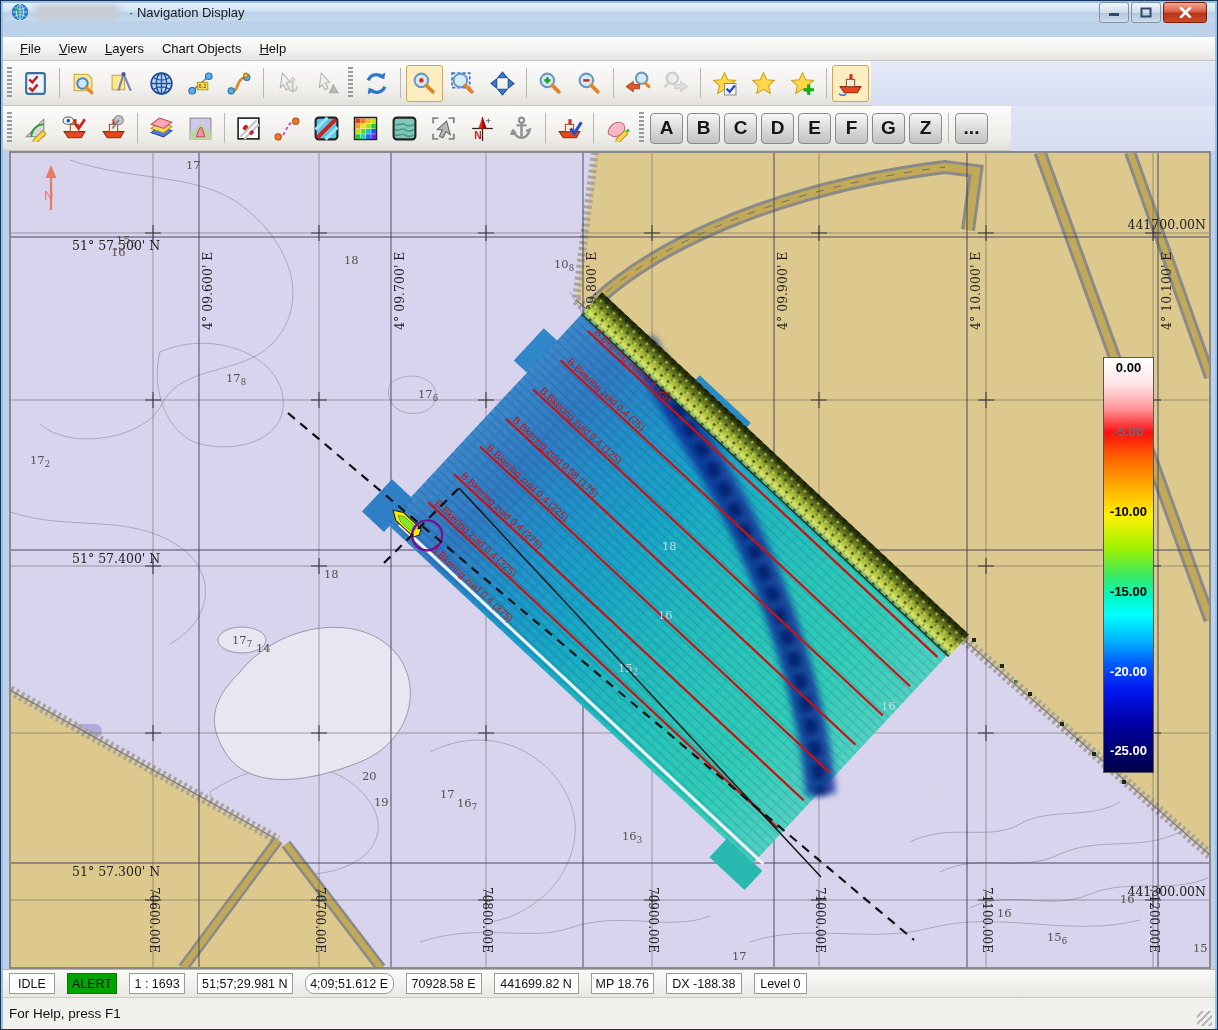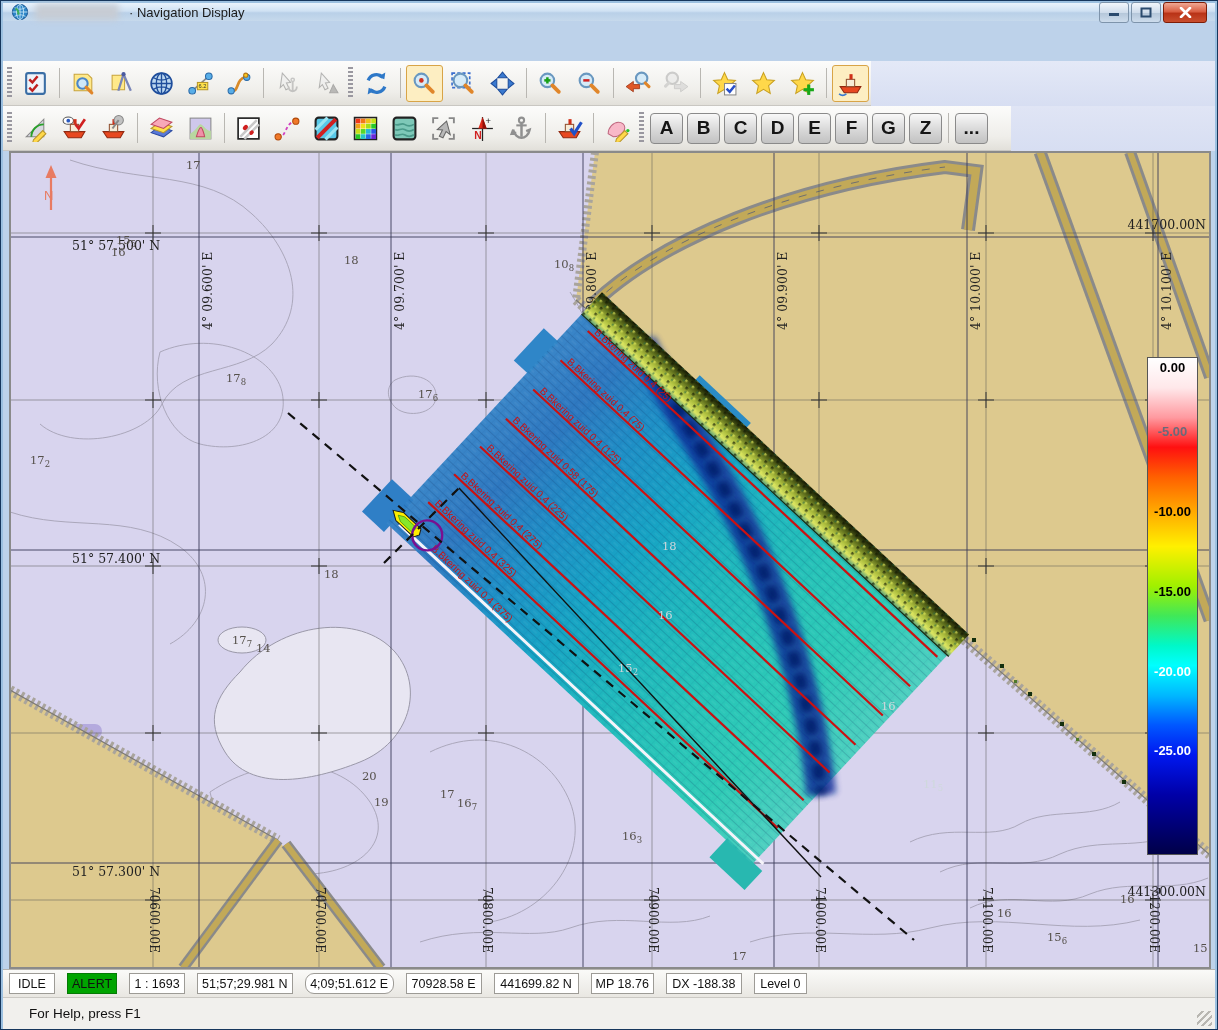--- a/index.html
+++ b/index.html
@@ -41,34 +41,34 @@
   .tb-grip{width:5px;height:32px;margin:0 4px 0 2px;
     background:repeating-linear-gradient(#9a98a0 0 2px,transparent 2px 4px);}
   .tb-letter{width:33px;height:31px;border:1px solid #8a8a8a;border-radius:4px;margin:0 2px;
     background:linear-gradient(#f8f8f8,#d8d8d8 55%,#c2c2c2);display:flex;align-items:center;justify-content:center;
     font-size:19px;font-weight:bold;color:#151515;font-family:"Liberation Sans",sans-serif;}
   
   .map-area{position:absolute;left:8px;top:150px;width:1202px;height:818px;background:#d8d4ee;
     border:1px solid #8a8a8a;overflow:hidden;}
   .map-area svg{display:block;}
   
-  .colorbar{position:absolute;left:1137px;top:205px;width:51px;height:498px;border:1px solid #555;
+  .colorbar{position:absolute;left:1093px;top:205px;width:51px;height:416px;border:1px solid #555;
     background:linear-gradient(#ffffff 0%,#ffe8ea 6%,#ff9aa0 12%,#ff1010 18%,#ff6000 24%,#ffa000 30%,
       #fff000 38%,#a0f000 46%,#40e858 52%,#00f8c8 58%,#00ffff 62%,#00b8ff 68%,#0058ff 74%,
       #0018f0 80%,#0000a8 88%,#000048 100%);}
   .cb-label{position:absolute;width:100%;text-align:center;font-size:13px;font-weight:bold;
     font-family:"Liberation Sans",sans-serif;}
   
   .statusbar{position:absolute;left:2px;right:2px;top:968px;height:28px;background:linear-gradient(#fafaf8,#e9e7e2);
     border-top:1px solid #b5b3ae;display:flex;align-items:center;padding-left:6px;gap:12px;font-size:12.5px;color:#111;}
   .status-cell{height:21px;border:1px solid #9d9b96;background:#fff;display:flex;align-items:center;
     justify-content:center;padding:0 4px;white-space:nowrap;}
   .status-cell.alert{background:#00a400;border-color:#067a06;}
   .helpbar{position:absolute;left:2px;right:2px;top:996px;height:32px;background:#f1f0ed;
-    border-top:1px solid #cbc9c4;display:flex;align-items:center;padding-left:26px;font-size:13.5px;color:#111;}
+    border-top:1px solid #cbc9c4;display:flex;align-items:center;padding-left:6px;font-size:13.5px;color:#111;}
   .grip{position:absolute;right:3px;bottom:3px;width:15px;height:15px;
     background:repeating-linear-gradient(135deg,transparent 0 3px,#b9b7b2 3px 5px);}
 </style>
 </head>
 <body>
 
 <div class="screen">
 
   <div class="titlebar">
     <svg class="app-icon" viewBox="0 0 20 20">
@@ -91,20 +91,27 @@
           </svg>
       </div>
       <div class="winbtn close">
         <svg width="13" height="11" viewBox="0 0 13 11">
             <path d="M2 1l9 9M11 1l-9 9" stroke="#fff" stroke-width="2.6" stroke-linecap="round"></path>
           </svg>
       </div>
     </div>
   </div>
 
+  <div class="menubar" id="menubar">
+      <span class="menu-item"><u>F</u>ile</span>
+      <span class="menu-item"><u>V</u>iew</span>
+      <span class="menu-item"><u>L</u>ayers</span>
+      <span class="menu-item">Chart Objects</span>
+      <span class="menu-item"><u>H</u>elp</span>
+    </div>
 
   <div class="tb-fill"></div>
   <div class="tb-fill2"></div>
   <div class="toolbar" id="toolbar1">
       <div class="tb-grip"></div>
       <div class="tb-btn">
         <svg viewBox="0 0 26 26">
           <rect x="4" y="3" width="18" height="20" rx="2" fill="#eef4fb" stroke="#3a6ea5" stroke-width="2"></rect>
           <path d="M7 9l3 3 5-6" stroke="#c02020" stroke-width="2.4" fill="none"></path>
           <path d="M7 17l3 3 5-6" stroke="#c02020" stroke-width="2.4" fill="none"></path>

